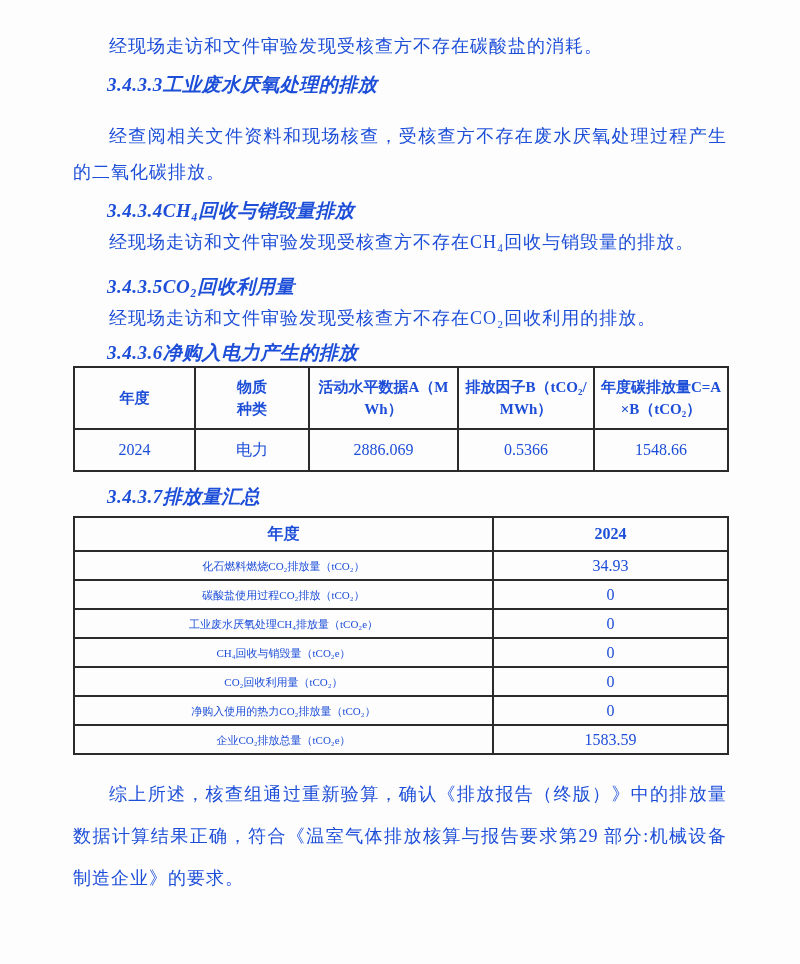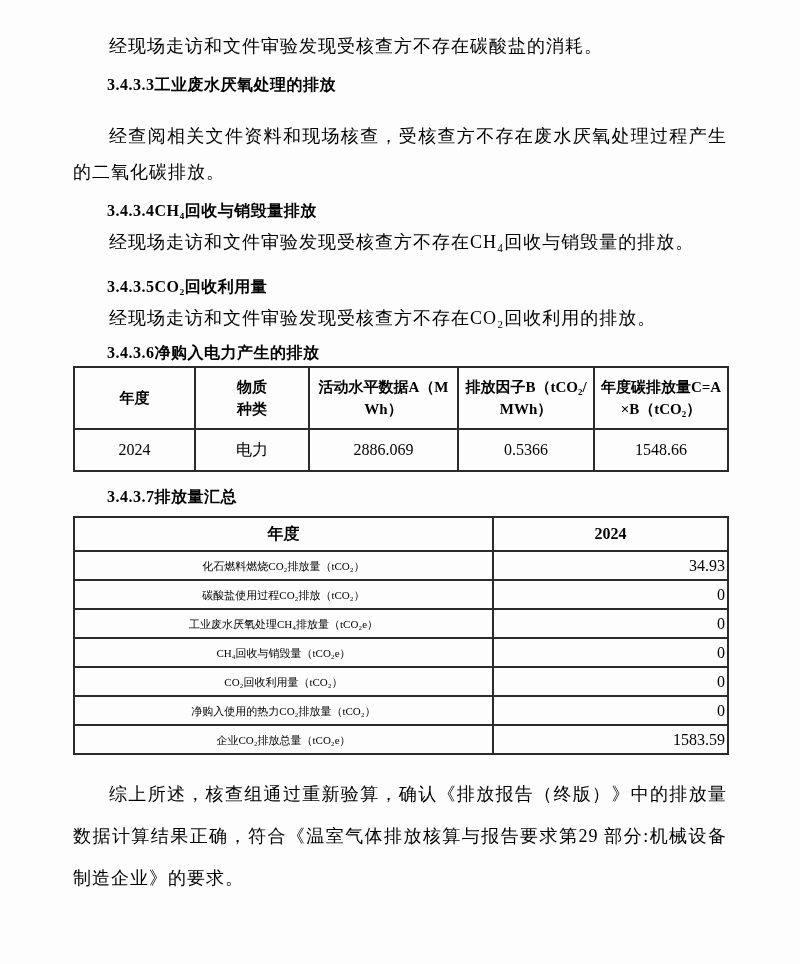--- a/index.html
+++ b/index.html
@@ -2,21 +2,21 @@
 <html><head>
 <meta charset="utf-8">
 <style>
   html, body { margin: 0; padding: 0; background: #e8e8e8; }
   .page {
     position: relative;
     width: 800px;
     height: 964px;
     margin: 0 auto;
     background: #fdfdfd;
-    color: #000000;
+    color: #1d4ed8;
     font-family: "Liberation Serif", "DejaVu Serif", serif;
     overflow: hidden;
     box-sizing: border-box;
   }
   .content {
     padding: 22px 73px 0 73px;
   }
   p.body {
     margin: 0;
     font-size: 18px;
@@ -24,24 +24,25 @@
     letter-spacing: 1px;
     text-align: justify;
     text-indent: 2em;
   }
   p.body.mt1 { margin-top: 6px; }
   p.body.mt2 { margin-top: 20px; }
   p.body.mt3 { }
   h3.sec {
     margin: 0;
     padding-left: 34px;
-    font-size: 16px;
+    font-size: 19px;
     line-height: 26px;
     font-weight: bold;
     letter-spacing: 0.5px;
+    font-style: italic;
   }
   h3.h333 { margin-top: 8px; }
   h3.h334 { margin-top: 8px; }
   h3.h335 { margin-top: 14px; }
   h3.h336 { margin-top: 4px; }
   h3.h337 { margin-top: 12px; }
 
   table { border-collapse: collapse; table-layout: fixed; width: 654px; }
   td, th { border: 2px solid #2b2b2b; vertical-align: middle; text-align: center; padding: 0 2px; box-sizing: border-box; }
 
@@ -54,21 +55,21 @@
     line-height: 22px;
     white-space: pre-line;
     word-break: break-all;
   }
   .t1 td { height: 42px; font-size: 16px; }
 
   
   .t2 { margin-top: 6px; }
   .t2 th { height: 34px; font-size: 16px; font-weight: bold; }
   .t2 td { height: 29px; font-size: 11px; line-height: 18px; }
-  .t2 td.val { font-size: 16px; text-align: right; }
+  .t2 td.val { font-size: 16px; }
 
   p.closing {
     margin: 18px 0 0 0;
     font-size: 18px;
     line-height: 42px;
     letter-spacing: 1px;
     text-align: justify;
     text-indent: 2em;
   }
 </style>

